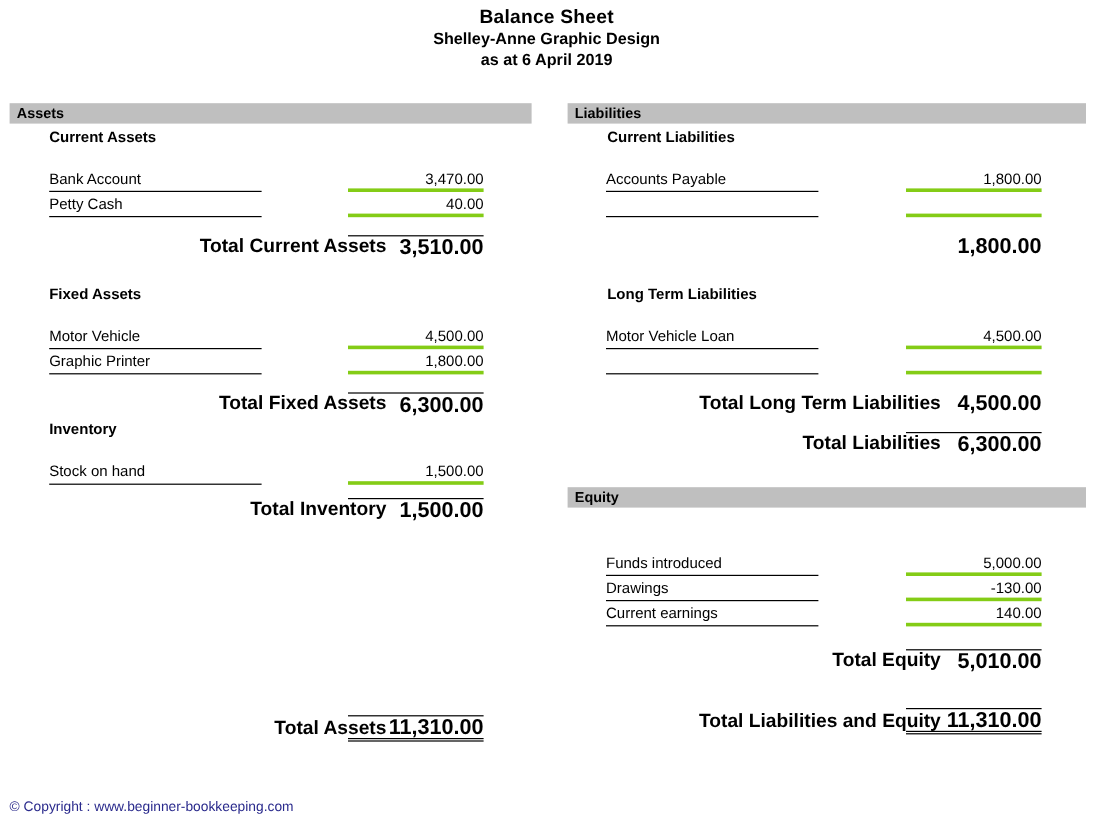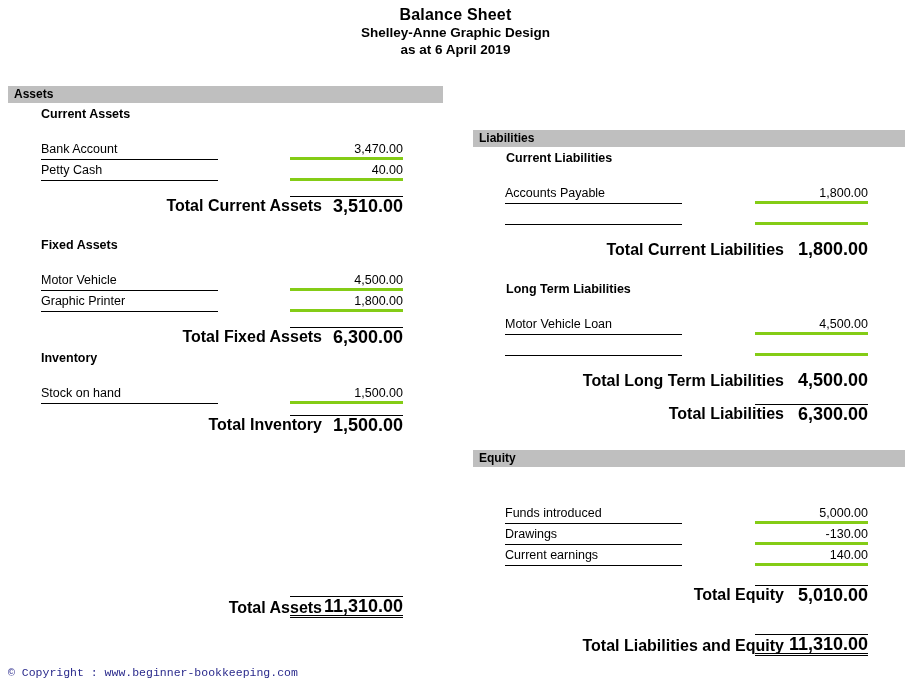--- a/index.html
+++ b/index.html
@@ -43,21 +43,21 @@
     position: absolute;
     top: 86px;
     left: 0;
     width: 911px;
   }
   .col {
     position: absolute;
     top: 0;
   }
   .col-left  { left: 8px;   width: 435px; }
-  .col-right { left: 473px; width: 432px; margin-top: 44px; }
+  .col-right { left: 473px; width: 432px; }
 
   
   .section-bar {
     background: #bfbfbf;
     height: 17px;
     line-height: 17px;
     font-size: 12px;
     font-weight: bold;
     padding-left: 6px;
     box-sizing: border-box;
@@ -153,21 +153,21 @@
   .spacer-18 { height: 18px; }
   .spacer-26 { height: 26px; }
 
   
   .footer {
     position: absolute;
     left: 8px;
     bottom: 9px;
     font-size: 11.5px;
     color: #2a2a8c;
-    font-family: Liberation Mono, monospace;
+    font-family: Liberation Sans, sans-serif;
     white-space: nowrap;
     text-align: center;
   }
 </style>
 </head>
 <body>
 
 <div class="title-block">
   <div class="doc-title">Balance Sheet</div>
   <div class="doc-subtitle">Shelley-Anne Graphic Design</div>
@@ -242,21 +242,20 @@
     <div class="row">
       <span class="lbl">Accounts Payable</span>
       <span class="amt">1,800.00</span>
     </div>
     <div class="row blank">
       <span class="lbl"></span>
       <span class="amt"></span>
     </div>
     <div class="spacer-14"></div>
     <div class="trow no-top">
-      <span class="tlbl">Total Current Liabilities</span>
       <span class="tamt">1,800.00</span>
     </div>
 
     <div class="spacer-18"></div>
 
     <div class="group-head">Long Term Liabilities</div>
     <div class="spacer-14"></div>
     <div class="row">
       <span class="lbl">Motor Vehicle Loan</span>
       <span class="amt">4,500.00</span>

